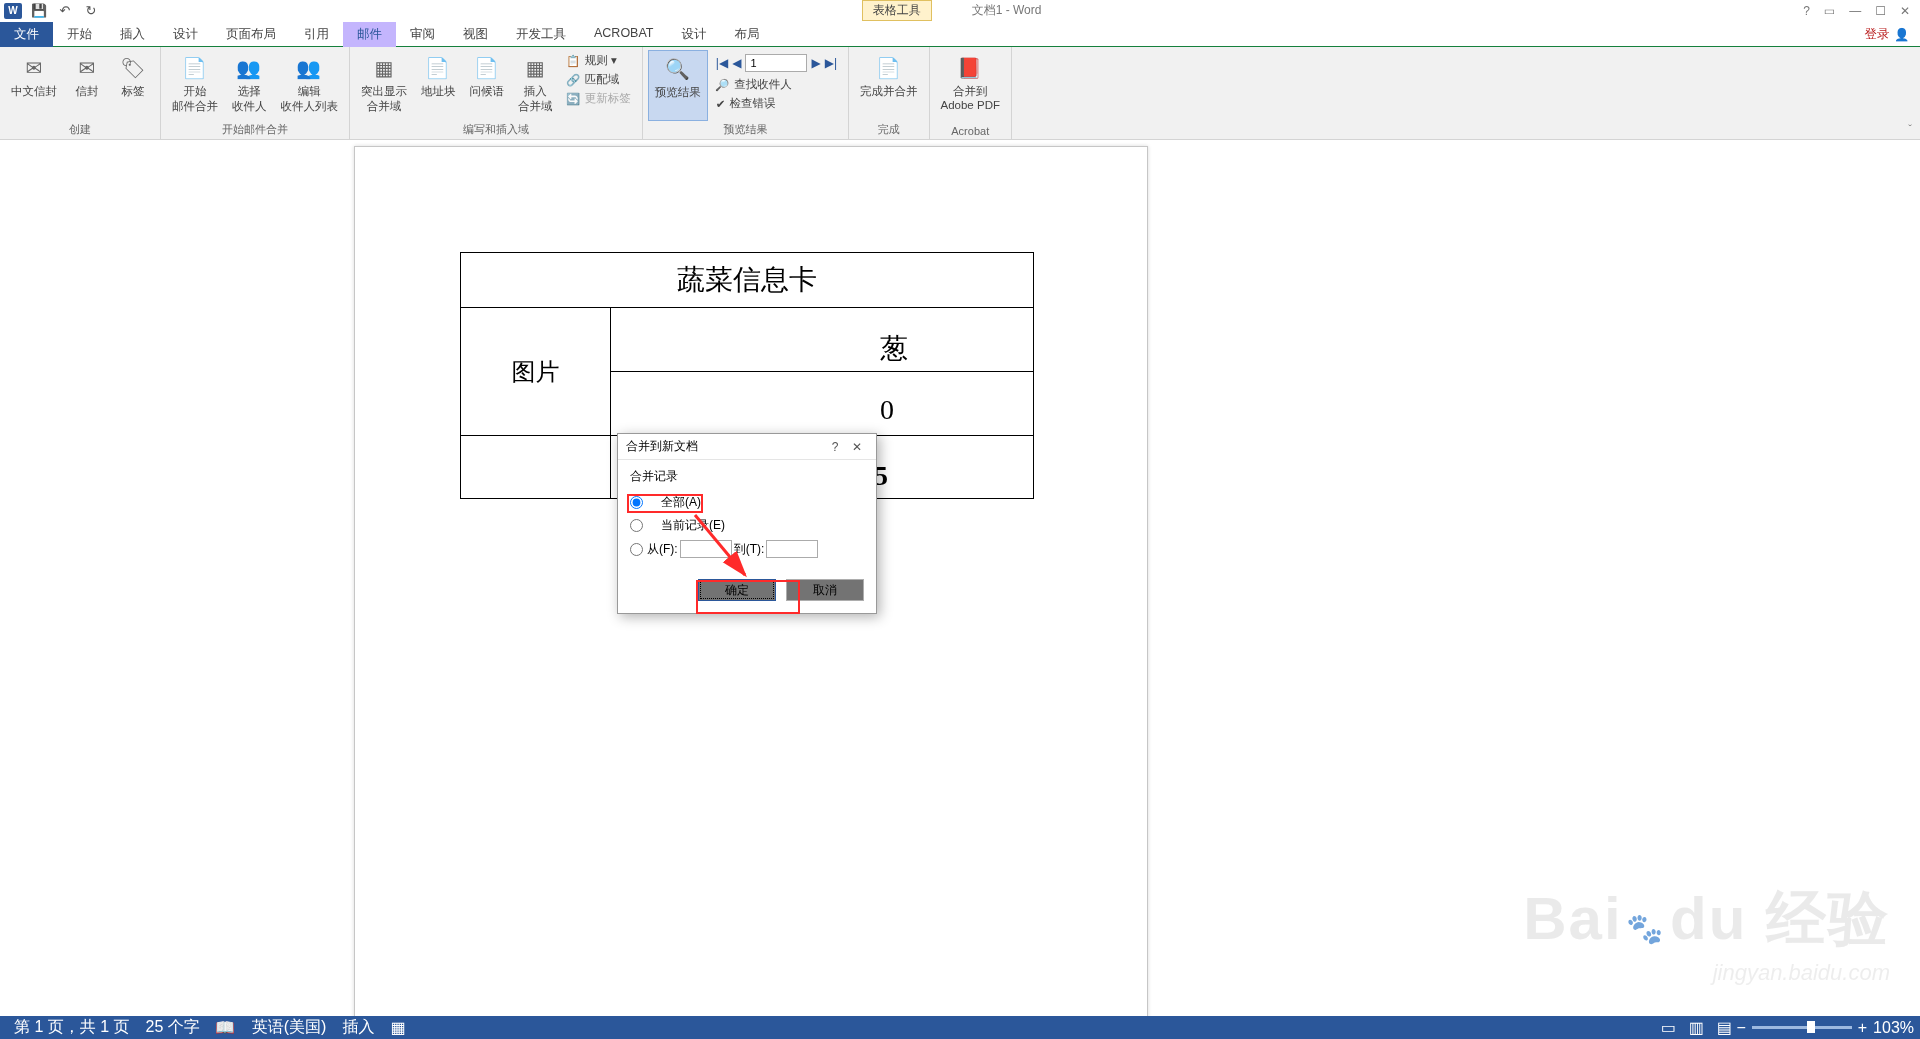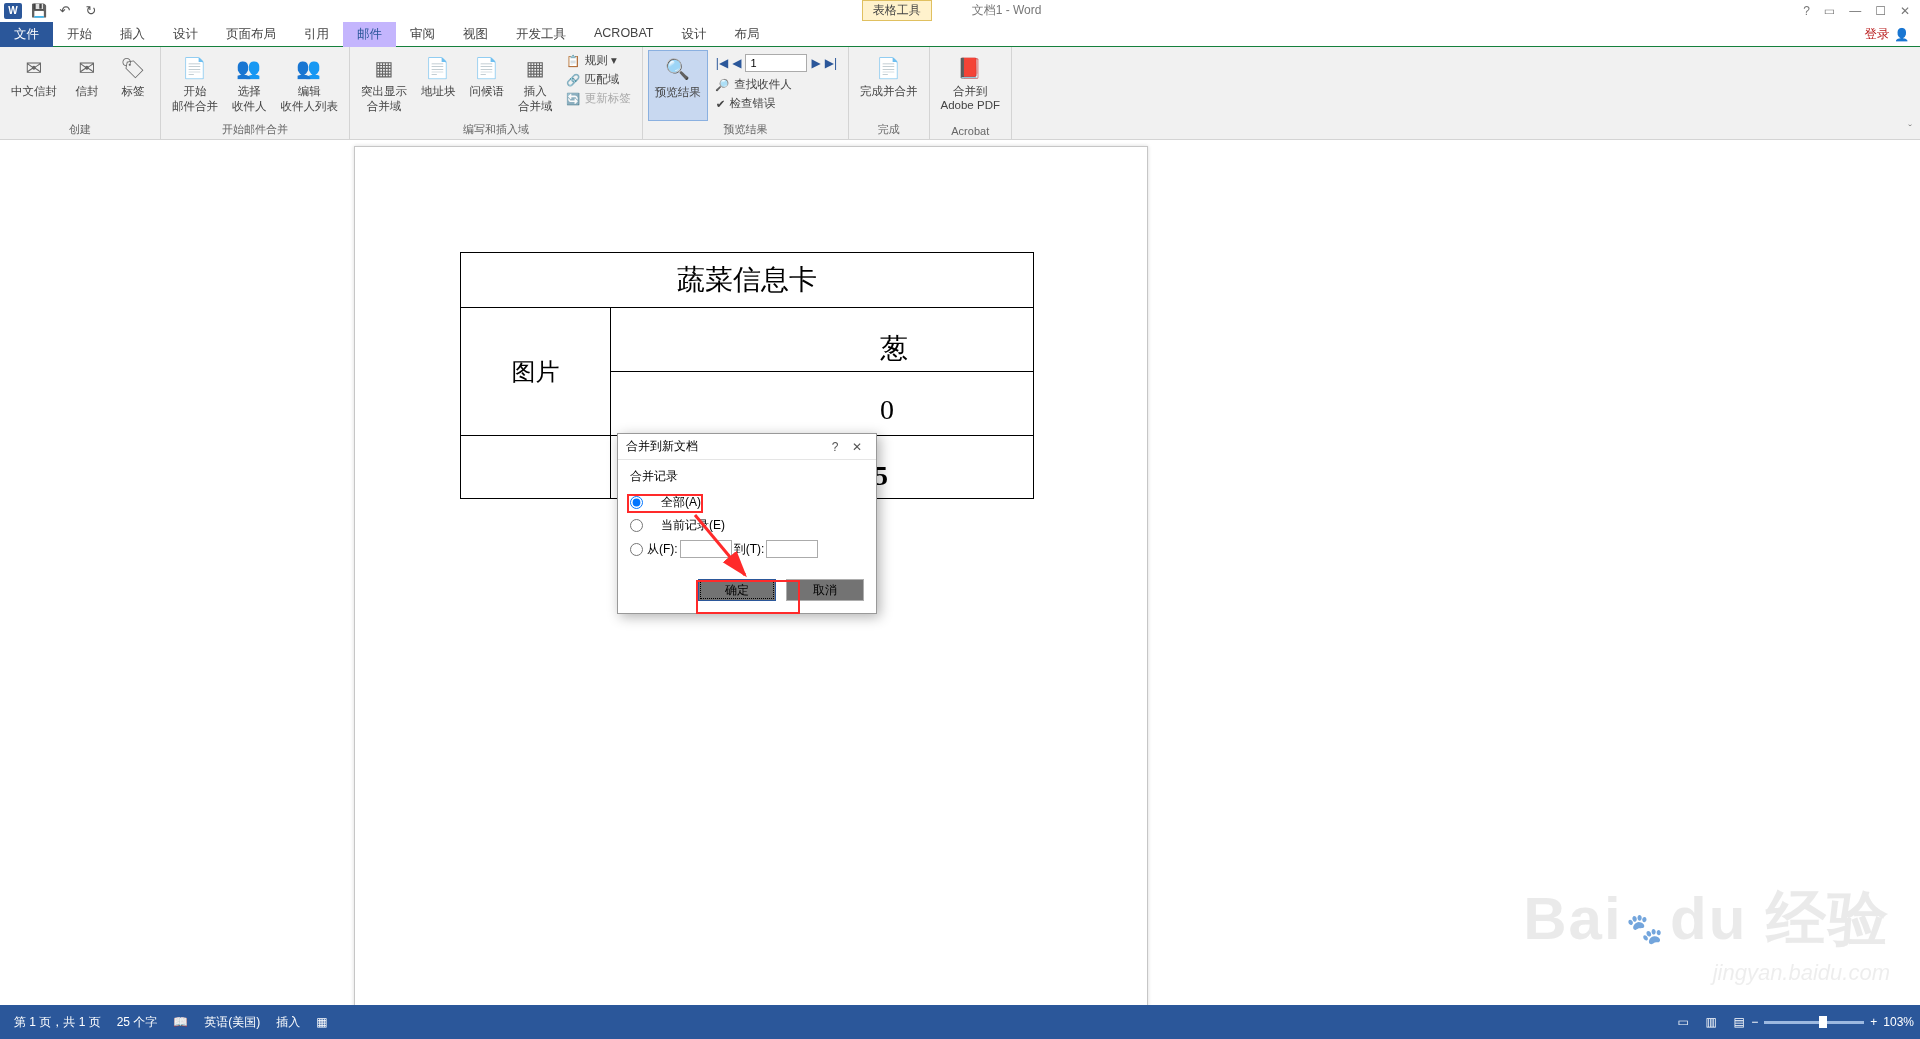--- a/index.html
+++ b/index.html
@@ -63,21 +63,21 @@
 .range-inputs input[type=text] { width: 52px; height: 18px; border: 1px solid #ababab; }
 .dialog-buttons { display: flex; justify-content: flex-end; gap: 10px; margin-top: 18px; }
 .dialog-btn { width: 78px; height: 22px; border: 1px solid #adadad; background: #737373; font-size: 12px; cursor: pointer; }
 .dialog-btn.primary { border: 1px solid #2b579a; outline: 1px dotted #000; outline-offset: -3px; }
 
 
 .hl { position: absolute; border: 2px solid #ff2a2a; pointer-events: none; }
 .arrow-svg { position: absolute; pointer-events: none; }
 
 
-.statusbar { position: absolute; bottom: 0; left: 0; right: 0; height: 34px; background: #2b579a; color: #fff; display: flex; align-items: center; font-size: 12px; padding: 0 6px; }
+.statusbar { position: absolute; bottom: 0; left: 0; right: 0; height: 23px; background: #2b579a; color: #fff; display: flex; align-items: center; font-size: 16px; padding: 0 6px; }
 .statusbar .sb-item { padding: 0 8px; }
 .statusbar .sb-spacer { flex: 1; }
 .statusbar .zoom { display: flex; align-items: center; gap: 6px; }
 .slider { width: 100px; height: 3px; background: #9db9e0; position: relative; }
 .slider .thumb { position: absolute; width: 8px; height: 12px; background: #fff; top: -5px; left: 55px; }
 .statusbar .view-icons { display: flex; gap: 4px; }
 .view-icons span { width: 24px; height: 18px; display: flex; align-items: center; justify-content: center; cursor: pointer; }
 
 
 .watermark { position: absolute; right: 30px; bottom: 30px; color: #ddd; text-align: right; pointer-events: none; }

